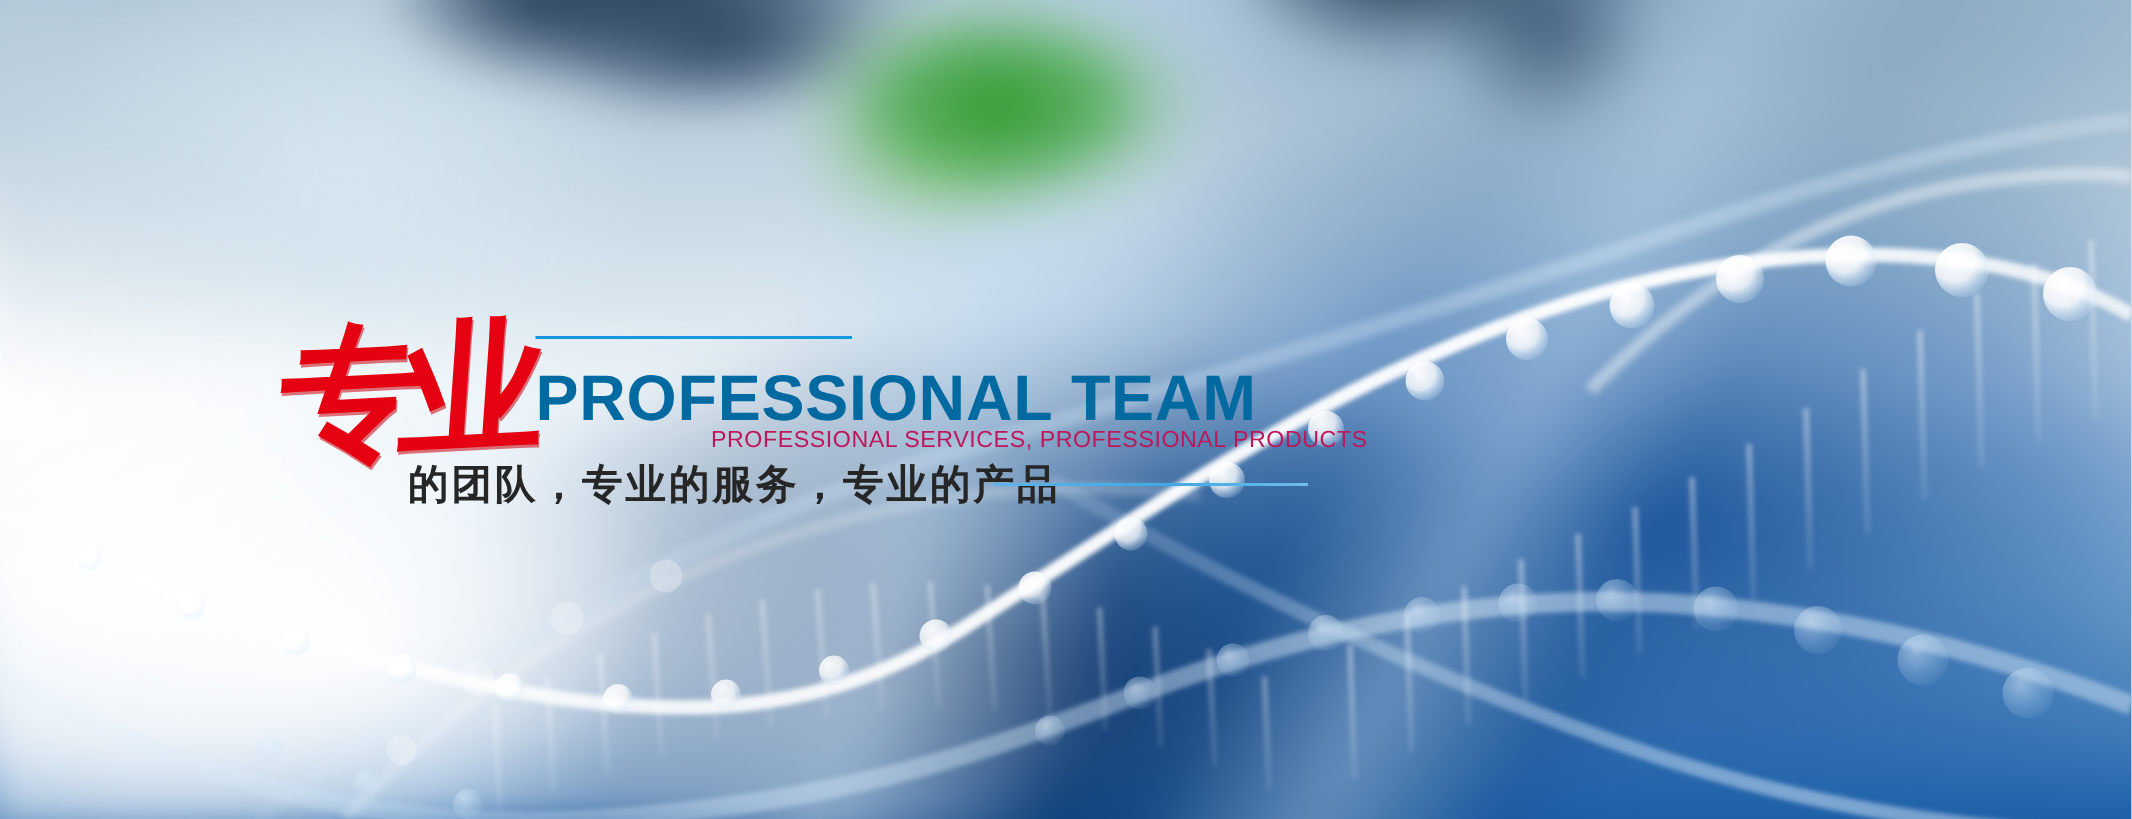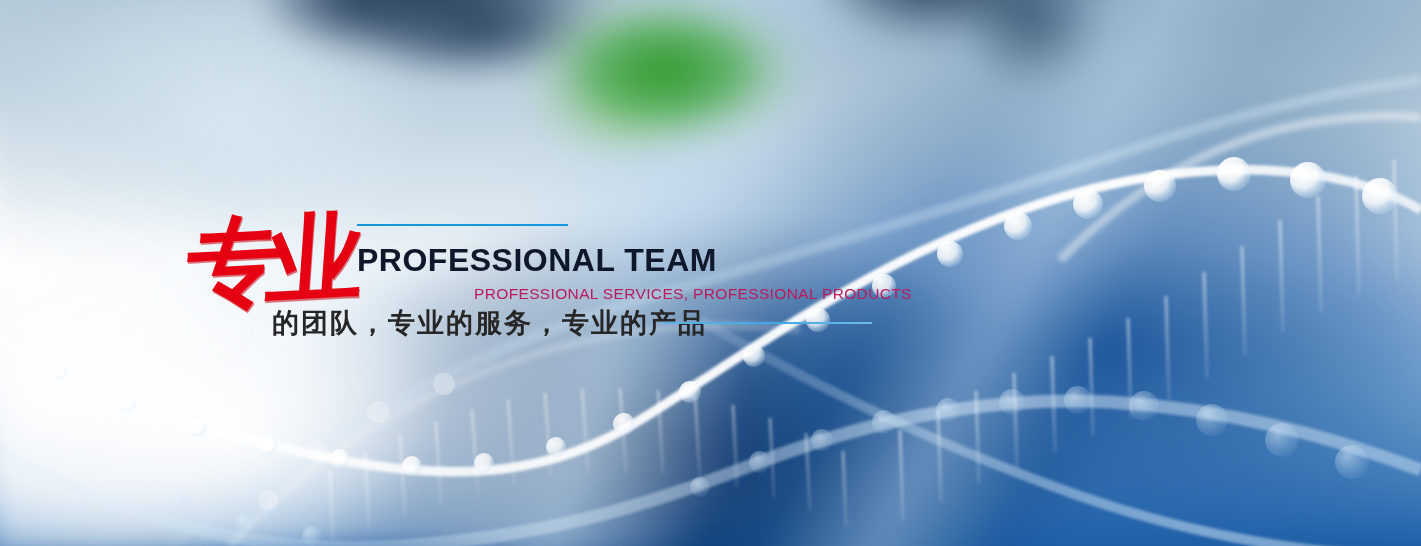--- a/index.html
+++ b/index.html
@@ -115,24 +115,24 @@
     letter-spacing: -16px;
     white-space: nowrap;
     transform: skewX(-7deg) rotate(-3deg);
     text-shadow: 1px 2px 0 rgba(200,0,12,0.55);
   }
 
   .headline {
     position: absolute;
     left: 357px;
     top: 242px;
-    font-size: 32px;
+    font-size: 43px;
     font-weight: 700;
     letter-spacing: 0.5px;
-    color: #0f172a;
+    color: #0369a1;
     white-space: nowrap;
     font-family: "Liberation Sans", sans-serif;
   }
 
   .subline {
     position: absolute;
     left: 474px;
     top: 285px;
     font-size: 15.5px;
     font-weight: 400;

